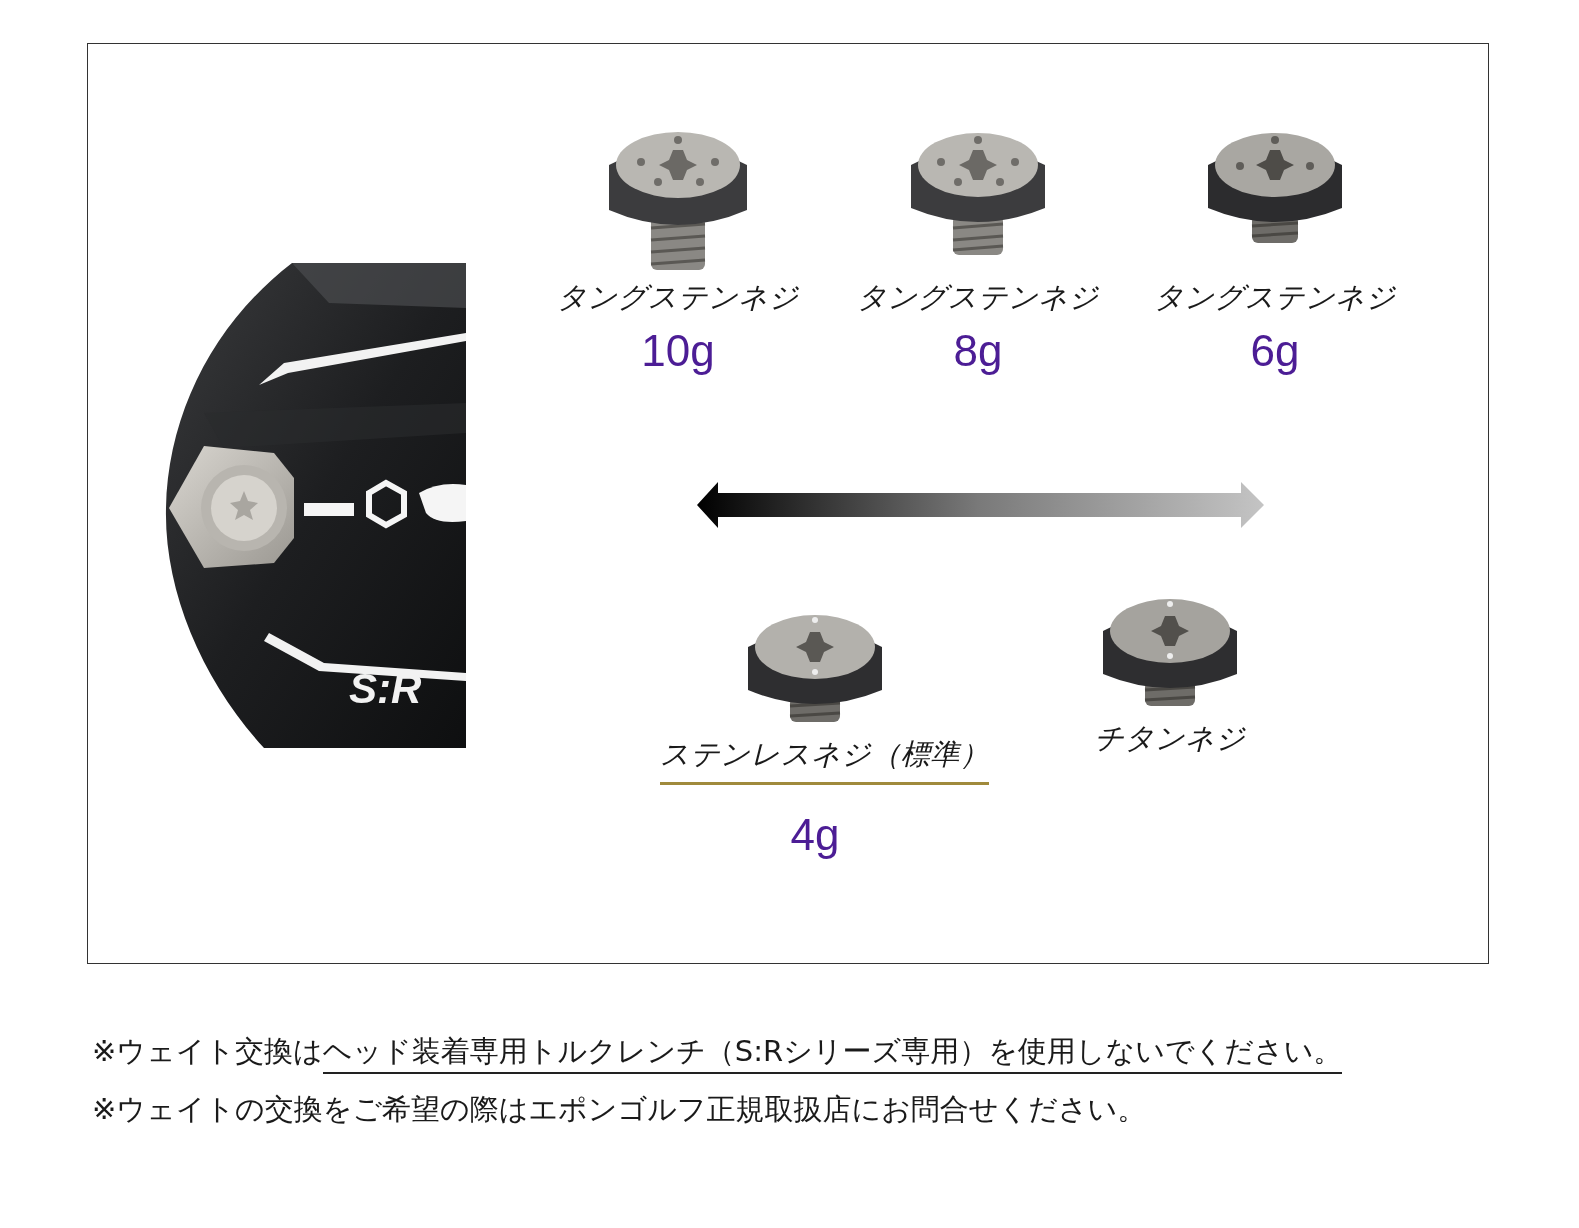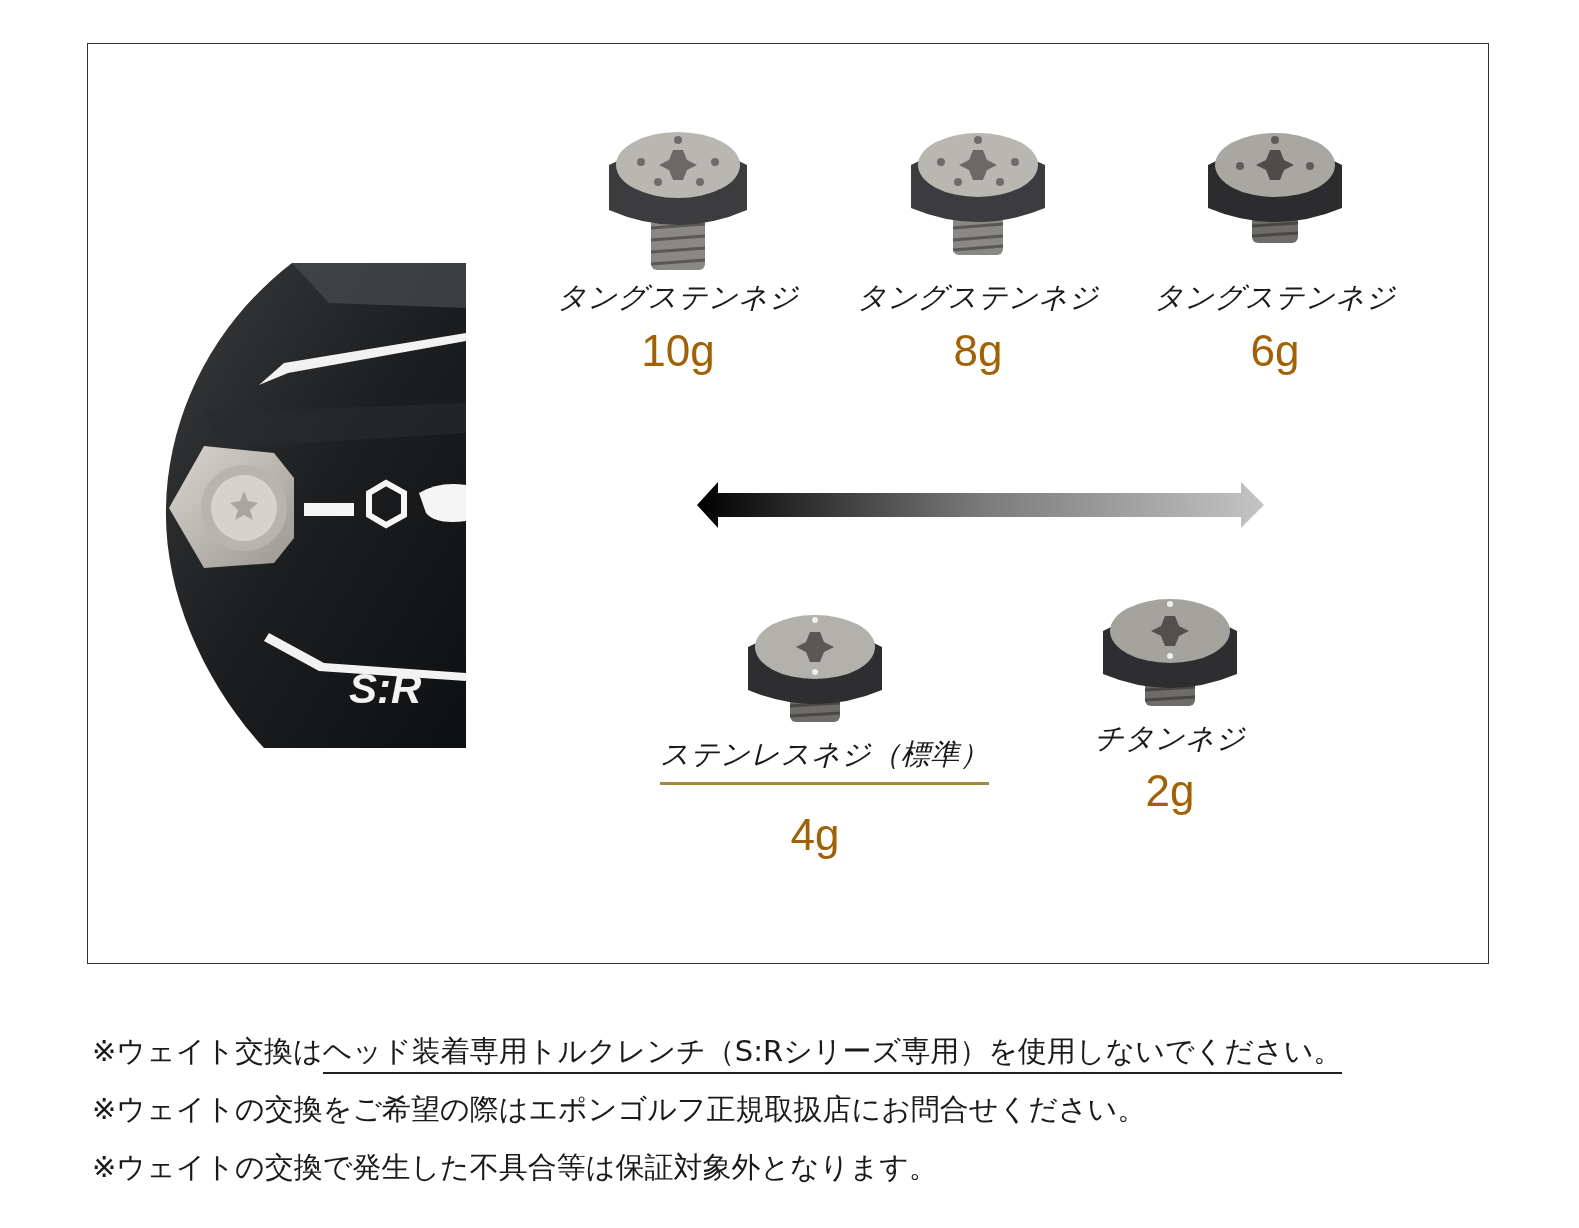--- a/index.html
+++ b/index.html
@@ -7,21 +7,21 @@
        font-family:"DejaVu Sans","Liberation Sans",sans-serif;color:#1a1a1a;}
   .frame{position:absolute;left:87px;top:43px;width:1402px;height:921px;
          border:1.5px solid #333;box-sizing:border-box;background:#fff;}
   
   .head{position:absolute;left:164px;top:263px;width:302px;height:485px;overflow:hidden;}
   .head svg{display:block;}
   
   .weight{position:absolute;text-align:center;}
   .weight .img{margin:0 auto;}
   .weight .name{font-size:29px;letter-spacing:0.5px;line-height:36px;white-space:nowrap;color:#1a1a1a;font-style:italic;}
-  .weight .mass{font-size:44px;line-height:52px;margin-top:10px;color:#a16207;font-family:"Liberation Sans",sans-serif;}
+  .weight .mass{font-size:44px;line-height:52px;margin-top:10px;color:#4c1d95;font-family:"Liberation Sans",sans-serif;}
   .weight .name.std{display:inline-block;border-bottom:3px solid #a08a3c;padding-bottom:10px;}
   .arrow{position:absolute;left:697px;top:478px;width:575px;height:54px;}
   .notes{position:absolute;left:92px;top:1022px;font-size:29px;line-height:58px;color:#1a1a1a;}
   .notes .line{white-space:nowrap;}
   .notes .ul{border-bottom:2.5px solid #222;padding-bottom:4px;}
 </style>
 </head>
 <body>
 
 <div class="frame"></div>
@@ -163,20 +163,18 @@
           <line x1="50" y1="114" x2="100" y2="111"></line>
         </g>
       <path d="M8 45 Q75 10 142 45 L142 88 Q75 116 8 88 Z" fill="#2e2e30"></path>
       <ellipse cx="75" cy="45" rx="60" ry="32" fill="#a5a39e"></ellipse>
       <path d="M70 30 L80 30 L84 40 L94 45 L84 50 L80 60 L70 60 L66 50 L56 45 L66 40 Z" fill="#52504c"></path>
       <circle cx="75" cy="18" r="3" fill="#eeeeee"></circle>
         <circle cx="75" cy="70" r="3" fill="#eeeeee"></circle>
     </svg>
   </div>
   <div class="name">チタンネジ</div>
-  <div class="mass" style="margin-top:9px;">2g</div>
 </div>
 
 <div class="notes">
   <div class="line"><span>※ウェイト交換は</span><span class="ul">ヘッド装着専用トルクレンチ（S:Rシリーズ専用）を使用しないでください。</span></div>
   <div class="line">※ウェイトの交換をご希望の際はエポンゴルフ正規取扱店にお問合せください。</div>
-  <div class="line">※ウェイトの交換で発生した不具合等は保証対象外となります。</div>
 </div>
 
 </body></html>

